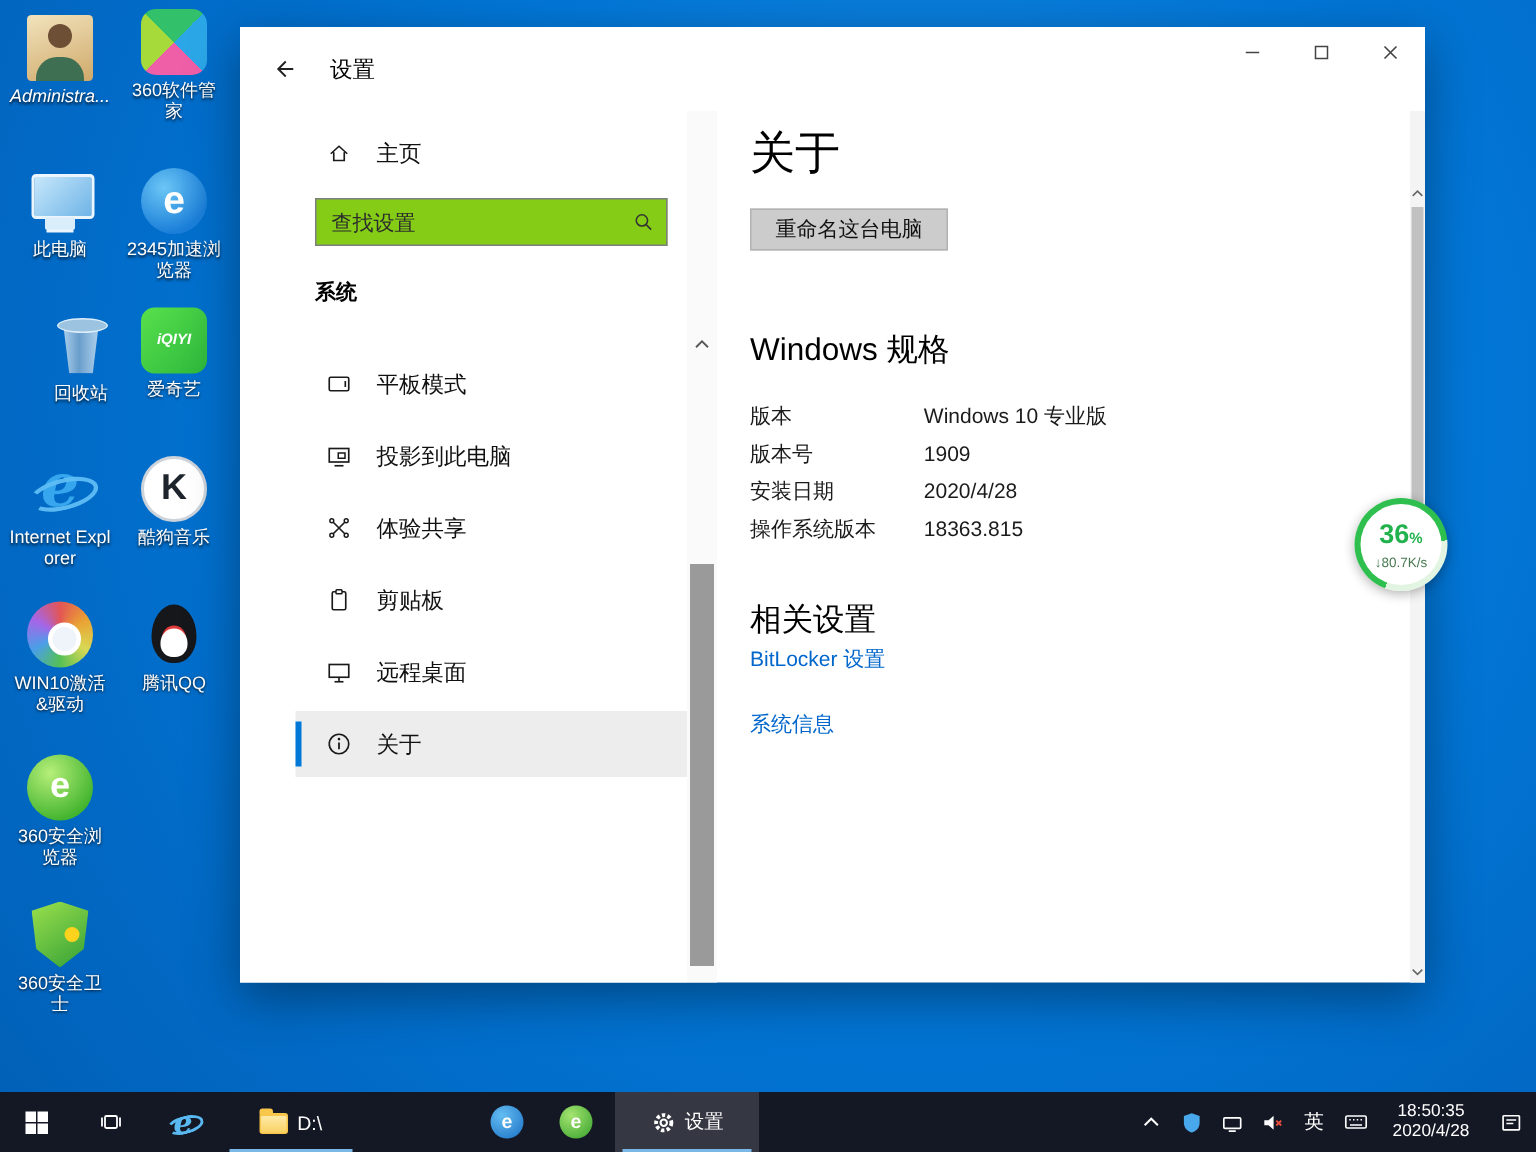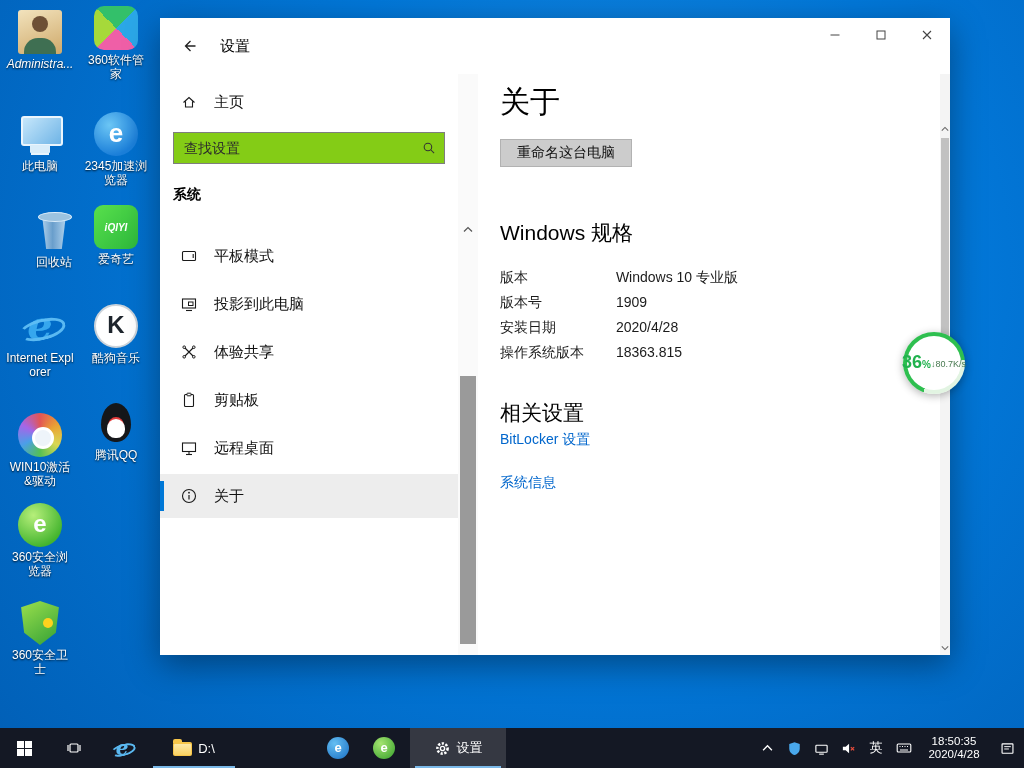--- a/index.html
+++ b/index.html
@@ -51,21 +51,21 @@
 
   
   .win { position:absolute; left:160px; top:18px; width:790px; height:637px; background:#fff; z-index:10; box-shadow:0 10px 32px rgba(0,0,0,.38); }
   .titlebar { height:56px; position:relative; display:flex; align-items:center; }
   .back { margin-left:12px; width:34px; height:30px; display:flex; align-items:center; justify-content:center; background:none; border:none; cursor:pointer; }
   .wtitle { margin-left:14px; font-size:15px; color:#000; }
   .wctrl { position:absolute; right:0; top:0; display:flex; }
   .wbtn { width:46px; height:34px; display:flex; align-items:center; justify-content:center; cursor:pointer; }
 
   .winbody { position:absolute; top:56px; left:0; right:0; bottom:0; }
-  .nav { position:absolute; left:0; top:0; bottom:0; width:298px; background:#fff; }
+  .nav { position:absolute; left:0; top:0; bottom:0; width:298px; background:#fff;padding-left:37px; }
   .nav-home { margin-top:12px; height:32px; display:flex; align-items:center; padding-left:21px; gap:17px; font-size:15px; color:#111; cursor:pointer; }
   .search-wrap { position:relative; margin:14px 13px 0; }
   .search-wrap input { width:100%; height:32px; border:1px solid #7e7e7e; background:#84cc16; padding:0 30px 0 10px; font-size:14px; font-family:inherit; color:#111; }
   .search-wrap input::placeholder { color:#2c2c2c; opacity:1; }
   .search-wrap svg { position:absolute; right:9px; top:9px; }
   .nav-section { margin:22px 0 0 13px; font-size:14px; font-weight:700; color:#000; }
   .nav-list { margin-top:30px; }
   .nav-item { position:relative; height:44px; margin-bottom:4px; display:flex; align-items:center; padding-left:21px; gap:17px; font-size:15px; color:#111; cursor:pointer; }
   .nav-item.sel { background:#ededed; }
   .nav-item.sel::before { content:""; position:absolute; left:0; top:7px; bottom:7px; width:4px; background:#0078d7; }
@@ -84,21 +84,21 @@
   .content a { display:block; color:#0066cc; font-size:14px; text-decoration:none; margin-bottom:25px; cursor:pointer; }
   .h2b { font-size:21px; font-weight:400; color:#000; margin:34px 0 4px; }
 
   .vscroll { position:absolute; right:0; top:0; bottom:0; width:10px; background:#f4f4f4; }
   .vs-up { position:absolute; top:48px; left:0; width:10px; height:14px; display:flex; align-items:center; justify-content:center; cursor:pointer; }
   .vs-down { position:absolute; bottom:0; left:0; width:10px; height:14px; display:flex; align-items:center; justify-content:center; cursor:pointer; }
   .vs-thumb { position:absolute; top:64px; left:1px; width:8px; height:200px; background:#c1c1c1; cursor:pointer; }
 
   
   .ball { position:absolute; left:903px; top:332px; width:62px; height:62px; border-radius:50%; background:conic-gradient(from 200deg,#2ebf4f 0 68%,#e2f4e2 0); box-shadow:0 2px 8px rgba(0,0,0,.3); z-index:50; cursor:pointer; }
-  .ball-in { position:absolute; inset:4px; background:#fff; border-radius:50%; display:flex; flex-direction:row; align-items:center; justify-content:center; }
+  .ball-in { position:absolute; inset:4px; background:#fff; border-radius:50%; display:flex; flex-direction:column; align-items:center; justify-content:center; }
   .pct { color:#21b24e; font-weight:700; font-size:18px; line-height:18px; }
   .pct .u { font-size:10px; }
   .spd { font-size:9px; color:#4a7a52; margin-top:1px; white-space:nowrap; }
 
   
   .taskbar { position:absolute; left:0; right:0; bottom:0; height:40px; background:#141824; z-index:100; }
   .tb-btn { position:absolute; top:0; height:40px; display:flex; align-items:center; justify-content:center; gap:6px; cursor:pointer; color:#fff; }
   .tb-start { left:0; width:48px; }
   .winlogo { width:15px; height:15px; background:
     linear-gradient(#fff,#fff) 0 0/7px 7px no-repeat,
@@ -140,21 +140,21 @@
     <div class="dlabel">此电脑</div>
   </div>
   <div class="dicon" style="left:20px;top:208px">
     <div class="da ic-recycle"></div>
     <div class="dlabel">回收站</div>
   </div>
   <div class="dicon" style="left:6px;top:304px">
     <div class="da ic-ie"></div>
     <div class="dlabel">Internet Explorer</div>
   </div>
-  <div class="dicon" style="left:6px;top:413px">
+  <div class="dicon" style="left:6px;top:401px">
     <div class="da ic-win10"></div>
     <div class="dlabel">WIN10激活&amp;驱动</div>
   </div>
   <div class="dicon" style="left:6px;top:503px">
     <div class="da ic-360se"></div>
     <div class="dlabel">360安全浏览器</div>
   </div>
   <div class="dicon" style="left:6px;top:601px">
     <div class="da ic-360safe"></div>
     <div class="dlabel">360安全卫士</div>

